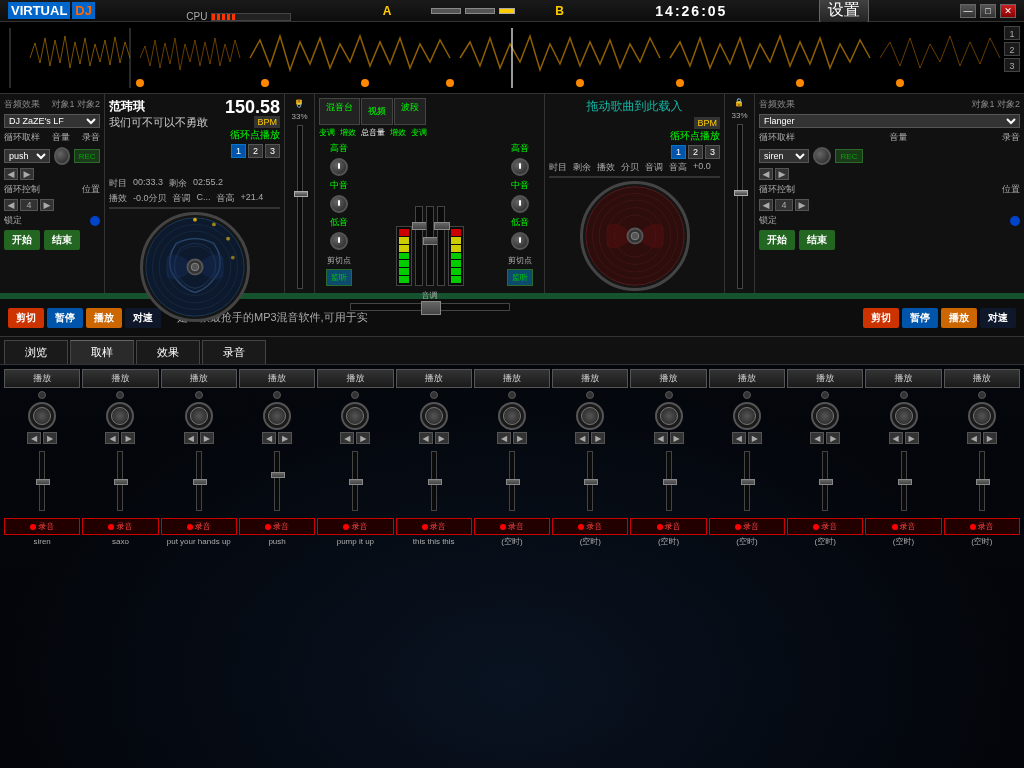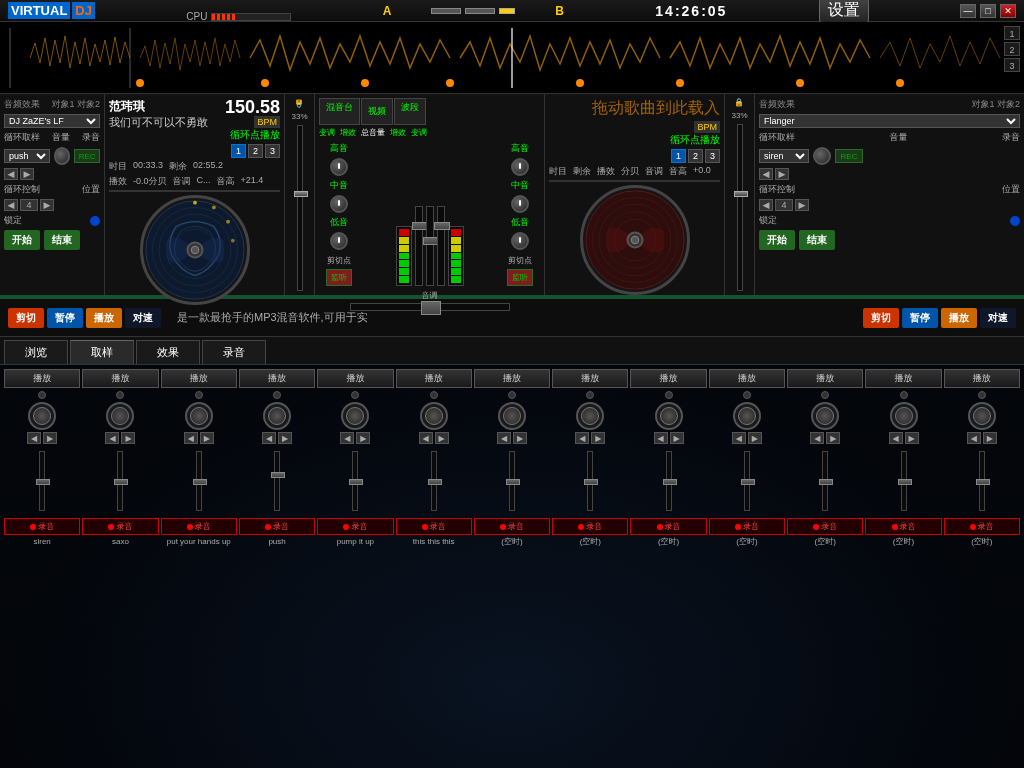--- a/index.html
+++ b/index.html
@@ -387,21 +387,21 @@
     }
     .vu-segment {
       flex: 1;
       background: #1a4a1a;
     }
     .vu-segment.active { background: #00cc00; }
     .vu-segment.yellow { background: #cccc00; }
     .vu-segment.red { background: #cc0000; }
 
     .monitor-btn {
-      background: #7f1d1d;
+      background: #0c4a6e;
       border: 1px solid #2a6a2a;
       color: #00cc00;
       font-size: 9px;
       padding: 2px 6px;
       cursor: pointer;
     }
   </style>
 </head>
 <body>
 
@@ -465,21 +465,21 @@
       <circle cx="800" cy="55" r="4" fill="#ff8800"></circle>
       <circle cx="900" cy="55" r="4" fill="#ff8800"></circle>
     </svg>
     <div class="side-numbers">
       <div class="side-num">1</div>
       <div class="side-num">2</div>
       <div class="side-num">3</div>
     </div>
   </div>
 
-  <div style="display:flex;height:205px;background:#111;border-bottom:4px solid #14532d;">
+  <div style="display:flex;height:205px;background:#111;border-bottom:6px solid #14532d;">
 
     <div style="width:105px;background:#111;border-right:1px solid #333;padding:4px;display:flex;flex-direction:column;gap:3px;">
       <div style="display:flex;justify-content:space-between;font-size:9px;color:#888;">
         <span>音频效果</span>
         <span>对象1 对象2</span>
       </div>
       <select style="width:100%;background:#333;border:1px solid #555;color:#fff;font-size:9px;">
         <option>DJ ZaZE's LF</option>
       </select>
       <div style="font-size:9px;color:#aaa;display:flex;justify-content:space-between;">
@@ -512,21 +512,21 @@
         <div style="width:10px;height:10px;background:#0044cc;border-radius:50%;"></div>
       </div>
       <div style="display:flex;gap:4px;">
         <button class="ctrl-btn btn-start">开始</button>
         <button class="ctrl-btn btn-end">结束</button>
       </div>
     </div>
 
     <div style="width:180px;background:#111;border-right:1px solid #333;display:flex;flex-direction:column;padding:4px;">
 
-      <div style="display:flex;justify-content:space-between;margin-bottom:2px;">
+      <div style="display:flex;justify-content:space-between;margin-bottom:19px;">
         <div>
           <div style="font-size:12px;font-weight:bold;">范玮琪</div>
           <div style="font-size:11px;color:#ccc;">我们可不可以不勇敢</div>
         </div>
         <div style="display:flex;flex-direction:column;align-items:flex-end;">
           <div style="font-size:18px;font-weight:bold;line-height:1;">150.58</div>
           <div style="display:flex;align-items:center;gap:2px;">
             <span style="font-size:9px;color:#ffcc00;background:#333;padding:1px 3px;">BPM</span>
           </div>
           <div style="font-size:10px;color:#00ff00;text-align:center;">循环点播放</div>
@@ -679,21 +679,21 @@
 
         <div style="display:flex;gap:4px;">
           <div style="width:14px;height:12px;background:#333;border:1px solid #555;font-size:9px;display:flex;align-items:center;justify-content:center;color:#aaa;cursor:pointer;">◀</div>
           <div style="width:14px;height:12px;background:#333;border:1px solid #555;font-size:9px;display:flex;align-items:center;justify-content:center;color:#aaa;cursor:pointer;">▶</div>
         </div>
       </div>
     </div>
 
     <div style="width:180px;background:#111;border-right:1px solid #333;display:flex;flex-direction:column;padding:4px;">
       <div style="text-align:center;margin-bottom:2px;">
-        <div style="font-size:16px;color:#a16207;text-align:right;">拖动歌曲到此载入</div>
+        <div style="font-size:12px;color:#14b8a6;">拖动歌曲到此载入</div>
       </div>
       <div style="display:flex;justify-content:flex-end;margin-bottom:2px;">
         <div style="display:flex;flex-direction:column;align-items:flex-end;">
           <span style="font-size:9px;color:#ffcc00;background:#333;padding:1px 3px;">BPM</span>
           <div style="font-size:10px;color:#00ff00;">循环点播放</div>
           <div style="display:flex;gap:2px;margin-top:2px;">
             <div style="background:#0055aa;border:1px solid #0077cc;color:#fff;font-size:9px;padding:1px 4px;cursor:pointer;">1</div>
             <div style="background:#333;border:1px solid #555;color:#fff;font-size:9px;padding:1px 4px;cursor:pointer;">2</div>
             <div style="background:#333;border:1px solid #555;color:#fff;font-size:9px;padding:1px 4px;cursor:pointer;">3</div>
           </div>

